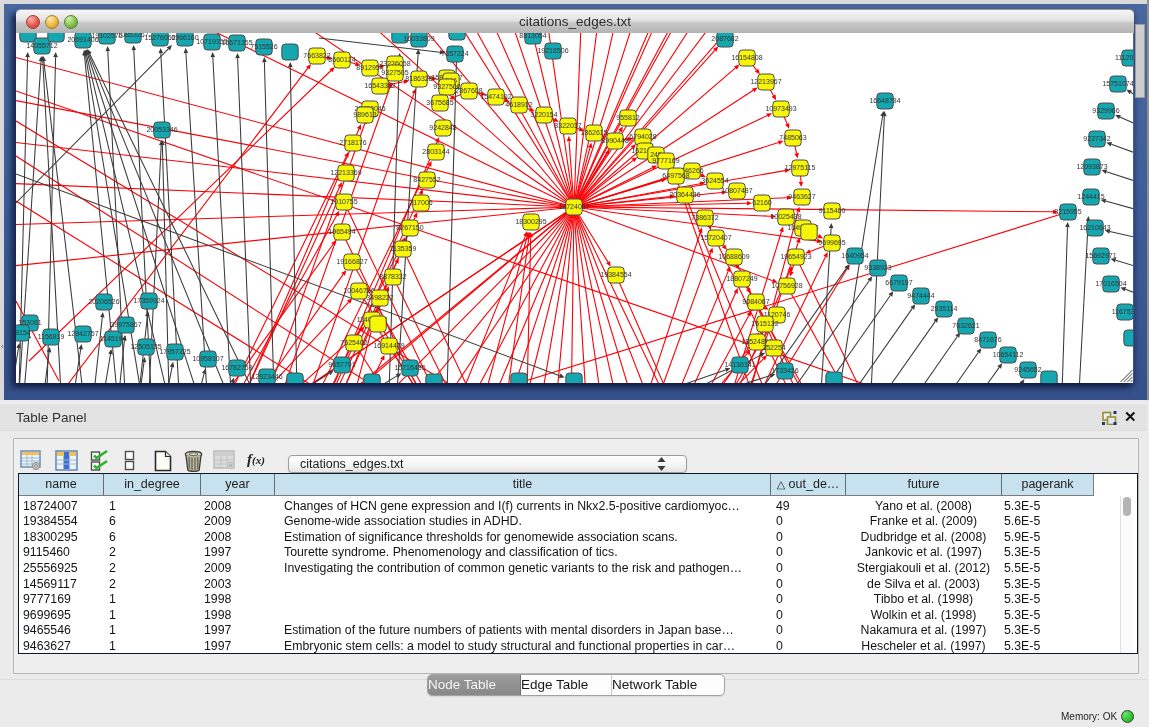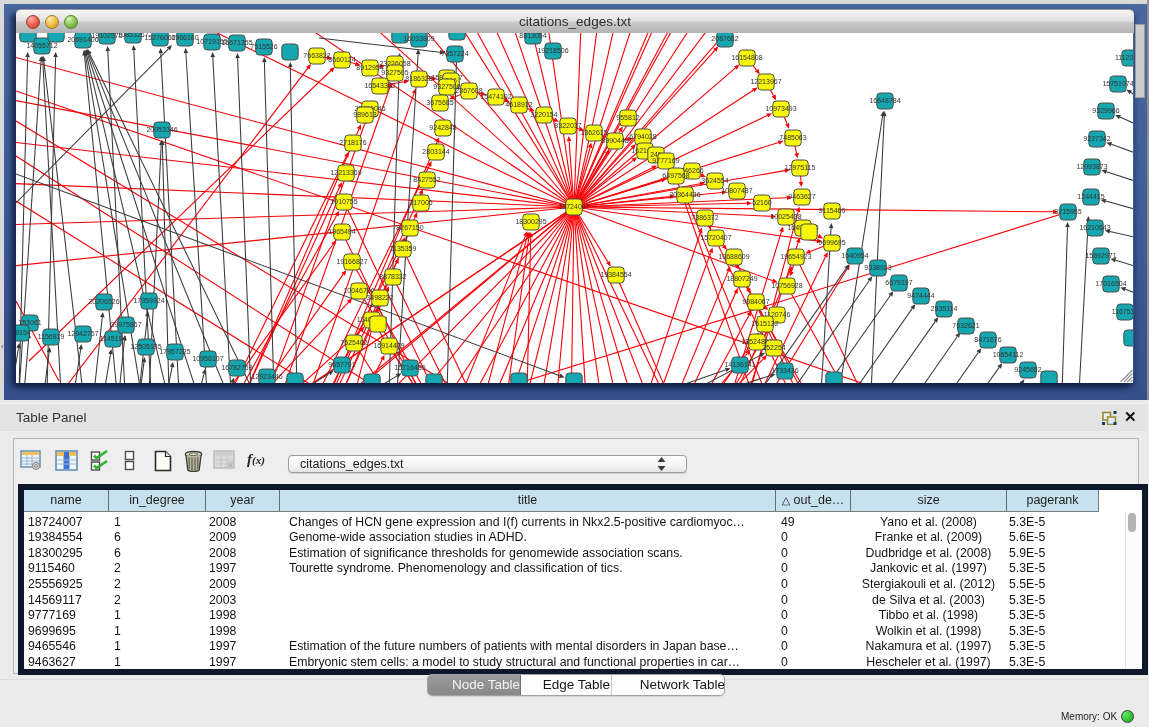--- a/index.html
+++ b/index.html
@@ -32,33 +32,33 @@
 #panel{left:13px;top:38px;width:1124px;height:234px;background:#eee;
   border:1px solid #b5b5b5;border-radius:1px}
 
 .ic{position:absolute;top:11px}
 #combo{left:274px;top:16px;width:386px;height:16px;border:1px solid #9d9d9d;border-radius:4px;
   background:linear-gradient(180deg,#fff 0%,#f4f4f4 60%,#e4e4e4 100%);
   font-size:12.5px;color:#1c1c1c;line-height:16px;padding-left:11px;
   box-shadow:0 1px 1px rgba(0,0,0,.12)}
 #spin{left:368px;top:1px;width:9px;height:14px}
 
-#tbl{left:4px;top:45px;width:1118px;height:179px;background:#fff;
-  border:6px solid #0f172a}
+#tbl{left:4px;top:34px;width:1118px;height:179px;background:#fff;
+  border:1px solid #0f172a}
 .hc{position:absolute;top:0;height:21px;background:#c7e2ee;border-right:1px solid #626f75;
   font-size:12.5px;color:#1e1e1e;text-align:center;line-height:21px;border-bottom:1px solid #7c7c7c}
 .row{position:absolute;left:0;width:1100px;height:15.6px;font-size:12.3px;color:#141414;white-space:nowrap}
 .c{position:absolute;top:0}
 #vscroll{left:1101px;top:22px;width:12px;height:157px;background:#fbfbfb;border-left:1px solid #e0e0e0}
 #vthumb{left:2px;top:1px;width:8px;height:19px;border-radius:4px;background:#b4b4b4}
 
 #tabline{left:0;top:279px;width:1147px;height:1px;background:#dcdcdc}
 #tabs{left:427px;top:274px;width:296px;height:20px;border:1px solid #a2a2a2;border-radius:5px;
   background:#fdfdfd;overflow:hidden;box-shadow:0 1px 1px rgba(0,0,0,.08)}
-.tab{position:absolute;top:0;height:36px;font-size:13.5px;text-align:right;line-height:20px;color:#161616}
+.tab{position:absolute;top:0;height:36px;font-size:13.5px;text-align:left;line-height:20px;color:#161616}
 #tab1{left:0;width:92px;background:linear-gradient(180deg,#9a9a9a,#7a7a7a);color:#f4f4f4;border-right:1px solid #6f6f6f}
 #tab2{left:93px;width:89px}
 #tab3{left:183px;width:113px;border-left:1px solid #c9c9c9}
 #mem{left:1061px;top:311px;font-size:10px;color:#1f1f1f}
 #memdot{left:1121px;top:310px;width:11px;height:11px;border-radius:50%;
   background:radial-gradient(circle at 3px 3px,#6fe36f,#2cc52c 60%,#1fa51f);border:1px solid #3c3c3c}
 </style>
 </head>
 <body>
 <div id="desktop" class="abs">
@@ -831,21 +831,21 @@
             <polygon points="4.5,0 8.5,5 0.5,5" fill="#3c3c3c"></polygon>
             <polygon points="4.5,14 8.5,9 0.5,9" fill="#3c3c3c"></polygon>
           </svg></div>
     </div>
     <div id="tbl" class="abs">
       <div class="hc" style="left:0;width:84px">name</div>
       <div class="hc" style="left:85px;width:96px">in_degree</div>
       <div class="hc" style="left:182px;width:73px">year</div>
       <div class="hc" style="left:256px;width:495px">title</div>
       <div class="hc" style="left:752px;width:74px"><span style="font-size:11px">△</span> out_de…</div>
-      <div class="hc" style="left:827px;width:155px">size</div>
+      <div class="hc" style="left:827px;width:155px">future</div>
       <div class="hc" style="left:983px;width:91px;border-right:1px solid #7c7c7c">pagerank</div>
       <div class="row" style="top:24.5px">
           <span class="c" style="left:4px">18724007</span>
           <span class="c" style="left:90px">1</span>
           <span class="c" style="left:185px">2008</span>
           <span class="c" style="left:265px">Changes of HCN gene expression and I(f) currents in Nkx2.5-positive cardiomyoc…</span>
           <span class="c" style="left:757px">49</span>
           <span class="c" style="left:827px;width:155px;text-align:center">Yano et al. (2008)</span>
           <span class="c" style="left:985px">5.3E-5</span>
         </div>
@@ -873,20 +873,21 @@
           <span class="c" style="left:185px">1997</span>
           <span class="c" style="left:265px">Tourette syndrome. Phenomenology and classification of tics.</span>
           <span class="c" style="left:757px">0</span>
           <span class="c" style="left:827px;width:155px;text-align:center">Jankovic et al. (1997)</span>
           <span class="c" style="left:985px">5.3E-5</span>
         </div>
       <div class="row" style="top:86.9px">
           <span class="c" style="left:4px">25556925</span>
           <span class="c" style="left:90px">2</span>
           <span class="c" style="left:185px">2009</span>
+          <span class="c" style="left:265px">Investigating the contribution of common genetic variants to the risk and pathogen…</span>
           <span class="c" style="left:757px">0</span>
           <span class="c" style="left:827px;width:155px;text-align:center">Stergiakouli et al. (2012)</span>
           <span class="c" style="left:985px">5.5E-5</span>
         </div>
       <div class="row" style="top:102.5px">
           <span class="c" style="left:4px">14569117</span>
           <span class="c" style="left:90px">2</span>
           <span class="c" style="left:185px">2003</span>
           <span class="c" style="left:757px">0</span>
           <span class="c" style="left:827px;width:155px;text-align:center">de Silva et al. (2003)</span>

